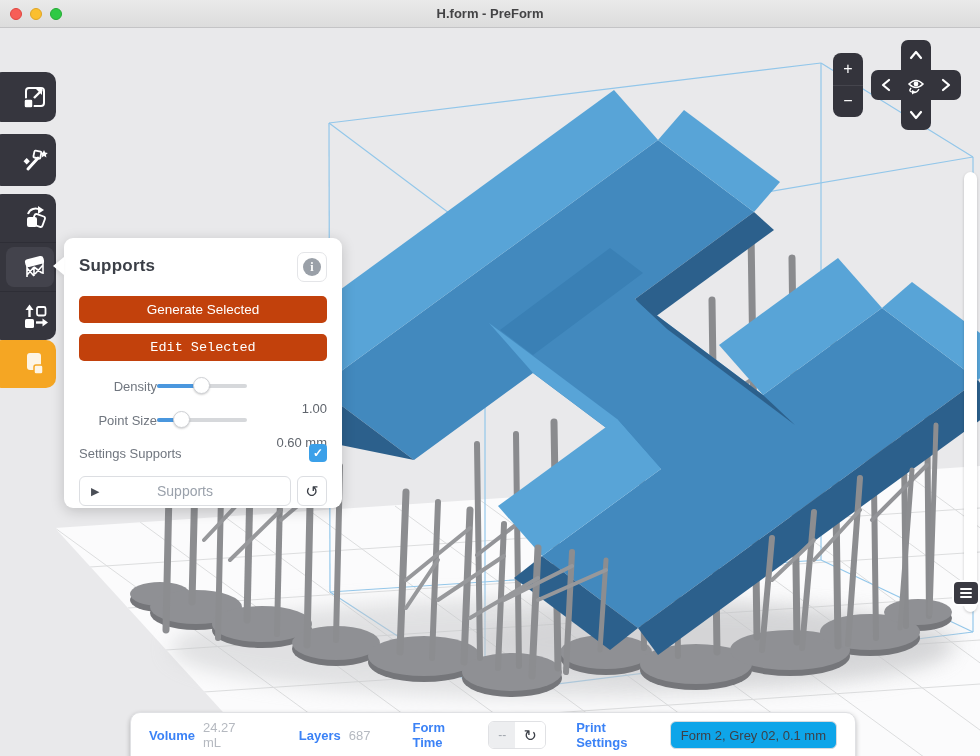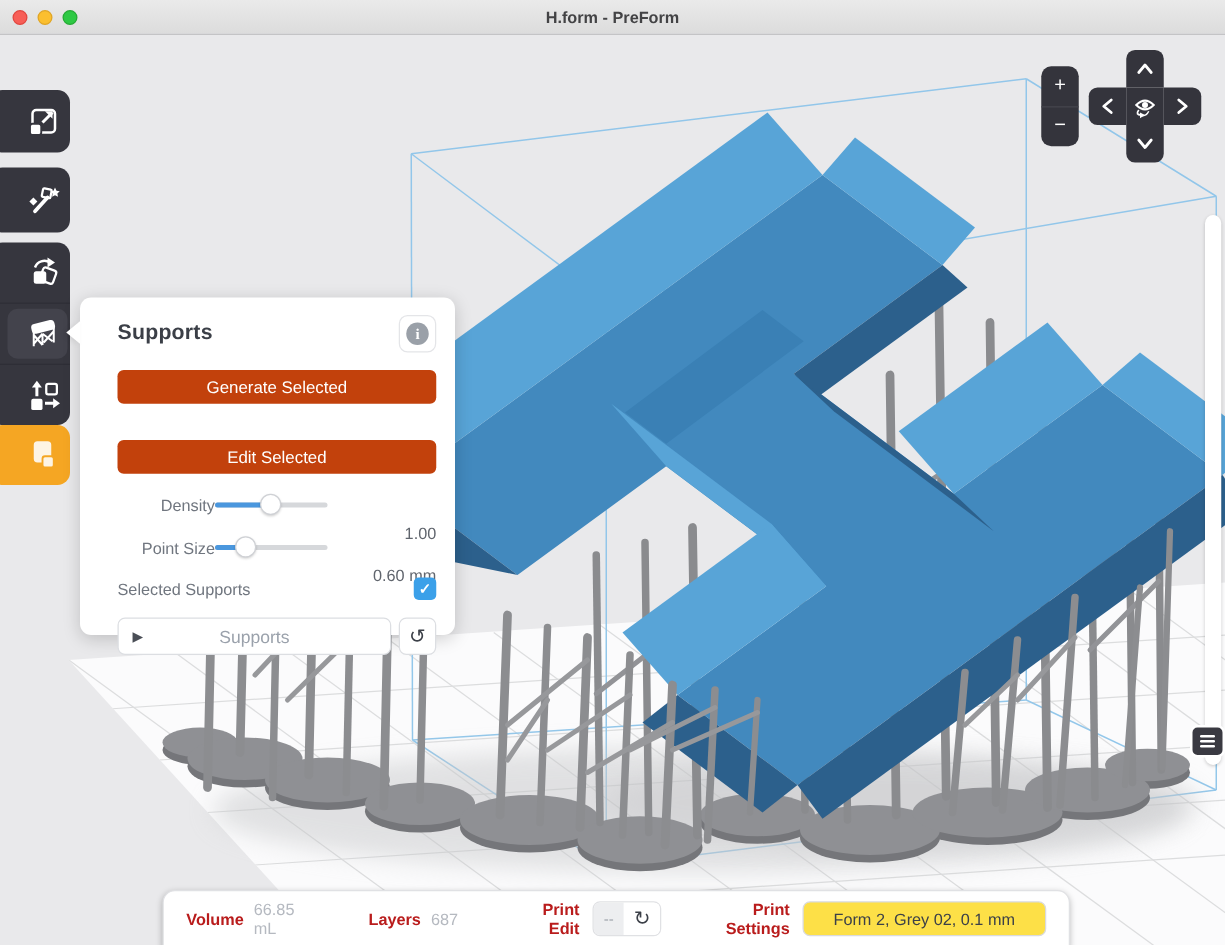--- a/index.html
+++ b/index.html
@@ -32,32 +32,32 @@
   .tool-cell + .tool-cell { border-top:1px solid #2e2e36; }
   .tool-cell .ic { width:42px; display:flex; align-items:center; justify-content:center; }
   .tool-cell.selected::before { content:""; position:absolute; right:2px; top:4px; bottom:4px; left:14px;
     background:#43434c; border-radius:8px; }
   .tool-cell .ic { position:relative; }
   .panel-notch { position:absolute; left:53px; top:257px; width:0; height:0; z-index:31;
     border-top:9px solid transparent; border-bottom:9px solid transparent; border-right:11px solid #ffffff;
     filter:drop-shadow(-2px 1px 2px rgba(0,0,0,0.08)); }
 
   
-  .panel { position:absolute; left:64px; top:238px; width:300px; height:270px; background:#ffffff;
-    border-radius:9px; box-shadow:0 3px 14px rgba(0,0,0,0.18); z-index:30; padding:18px 15px 14px 30px; }
+  .panel { position:absolute; left:64px; top:238px; width:278px; height:270px; background:#ffffff;
+    border-radius:9px; box-shadow:0 3px 14px rgba(0,0,0,0.18); z-index:30; padding:18px 15px 14px 15px; }
   .panel-head { display:flex; align-items:flex-start; justify-content:space-between; }
   .panel-title { font-size:17px; font-weight:bold; color:#3b3f47; letter-spacing:0.2px; }
   .info-btn { width:30px; height:30px; border:1px solid #e4e5e8; border-radius:7px; background:#fff;
     display:flex; align-items:center; justify-content:center; cursor:pointer; margin-top:-4px; }
   .info-circle { width:18px; height:18px; border-radius:50%; background:#9aa0a8; color:#fff; font-size:12px;
     font-weight:bold; display:flex; align-items:center; justify-content:center; font-family:"Liberation Serif",serif; }
   .blue-btn { width:100%; height:27px; background:#c2410c; border:none; border-radius:5px; color:#fff;
     font-size:13.5px; font-family:"Liberation Sans",sans-serif; cursor:pointer; display:block; }
   .blue-btn.first { margin-top:14px; }
-  .blue-btn + .blue-btn { margin-top:29px; }
+  .blue-btn + .blue-btn { margin-top:11px;font-family:Liberation Mono, monospace; }
   .slider-row { display:flex; align-items:center; margin-top:16px; height:18px; }
   .slider-label { width:78px; font-size:13px; color:#70767f;text-align:right; }
   .slider-track { position:relative; width:90px; height:4px; background:#d6d8db; border-radius:2px; margin-right:10px; }
   .slider-fill { position:absolute; left:0; top:0; height:4px; background:#4a97de; border-radius:2px; }
   .slider-thumb { position:absolute; top:-7px; width:17px; height:17px; background:#fff; border:1px solid #cfd1d5;
     border-radius:50%; box-shadow:0 1px 2px rgba(0,0,0,0.18); cursor:pointer; }
   .slider-value { flex:1; text-align:right; font-size:13px; color:#60656d;margin-top:44px; }
   .check-row { display:flex; align-items:center; justify-content:space-between; margin-top:15px; }
   .check-label { font-size:13px; color:#70767f; }
   .checkbox { width:18px; height:18px; background:#3ba0e9; border-radius:4px; color:#fff; font-size:12px;
@@ -90,31 +90,31 @@
     border-radius:7px; box-shadow:0 1px 3px rgba(0,0,0,0.2); z-index:24; cursor:pointer; }
   .layer-handle { position:absolute; left:952px; top:580px; width:28px; height:26px; background:#3a3a42;
     border:2px solid #ffffff; border-radius:6px; z-index:25; display:flex; flex-direction:column;
     align-items:center; justify-content:center; gap:2px; cursor:grab; }
   .layer-handle span { display:block; width:12px; height:2px; background:#fff; border-radius:1px; }
 
   
   .statusbar { position:absolute; left:130px; top:712px; width:726px; height:46px; background:#fff;
     border:1px solid #e0e1e4; border-radius:10px 10px 0 0; box-shadow:0 2px 5px rgba(0,0,0,0.25);
     z-index:30; display:flex; align-items:center; padding:0 18px; }
-  .stat-label { font-size:13px; font-weight:bold; color:#b91c1c;text-align:right; }
+  .stat-label { font-size:13px; font-weight:bold; color:#3b82f6; }
   .stat-value { font-size:13px; color:#b5b9c0; margin-left:8px; } 
   .sb-group { display:flex; align-items:center; }
   .pt-control { display:flex; align-items:stretch; height:28px; border:1px solid #e0e1e4; border-radius:6px;
     overflow:hidden; margin-left:10px; cursor:pointer; }
   .pt-dash { width:26px; background:#edeef0; color:#a0a5ad; font-size:12px; display:flex; align-items:center;
     justify-content:center; }
   .pt-refresh { width:30px; background:#fff; color:#3c4048; font-size:16px; display:flex; align-items:center;
     justify-content:center; }
-  .ps-box { height:28px; border:1px solid #d9dadd; border-radius:6px; background:#fde047; margin-left:10px;
-    display:flex; align-items:center; padding:0 24px; font-size:13px; color:#3c4048; cursor:pointer; white-space:nowrap; }
+  .ps-box { height:28px; border:1px solid #d9dadd; border-radius:6px; background:#0ea5e9; margin-left:10px;
+    display:flex; align-items:center; padding:0 10px; font-size:13px; color:#3c4048; cursor:pointer; white-space:nowrap; }
 </style>
 </head>
 <body>
 
 <div id="app">
 
   <div class="scene">
     <svg width="980" height="728" viewBox="0 28 980 728" xmlns="http://www.w3.org/2000/svg">
       <defs>
         <clipPath id="floorClip">
@@ -396,21 +396,21 @@
     <div class="slider-row">
       <span class="slider-label">Point Size</span>
       <span class="slider-track">
         <span class="slider-fill" style="width: 27%;"></span>
         <span class="slider-thumb" style="left: calc(27% - 8px);"></span>
       </span>
       <span class="slider-value">0.60 mm</span>
     </div>
 
     <div class="check-row">
-      <span class="check-label">Selected Supports</span>
+      <span class="check-label">Settings Supports</span>
       <span class="checkbox">
         <span>✓</span>
       </span>
     </div>
 
     <div class="adv-row">
       <div class="adv-btn">
         <span class="adv-play">▶</span>
         <span class="adv-label">Supports</span>
       </div>
@@ -460,28 +460,28 @@
   <div class="layer-track"></div>
   <div class="layer-handle">
     <span></span>
       <span></span>
       <span></span>
   </div>
 
   <div class="statusbar">
     <div class="sb-group" style="margin-right:42px;">
       <span class="stat-label">Volume</span>
-      <span class="stat-value">66.85 mL</span>
+      <span class="stat-value">24.27 mL</span>
     </div>
     <div class="sb-group" style="margin-right:42px;">
       <span class="stat-label">Layers</span>
       <span class="stat-value">687</span>
     </div>
     <div class="sb-group" style="margin-right:30px;">
-      <span class="stat-label">Print Edit</span>
+      <span class="stat-label">Form Time</span>
       <span class="pt-control">
         <span class="pt-dash">--</span>
         <span class="pt-refresh">↻</span>
       </span>
     </div>
     <div class="sb-group">
       <span class="stat-label">Print Settings</span>
       <span class="ps-box">Form 2, Grey 02, 0.1 mm</span>
     </div>
   </div>

